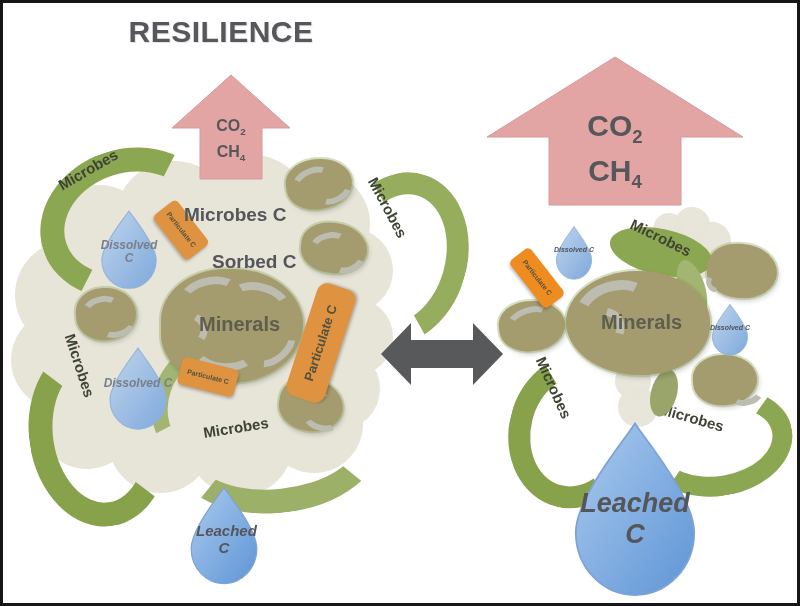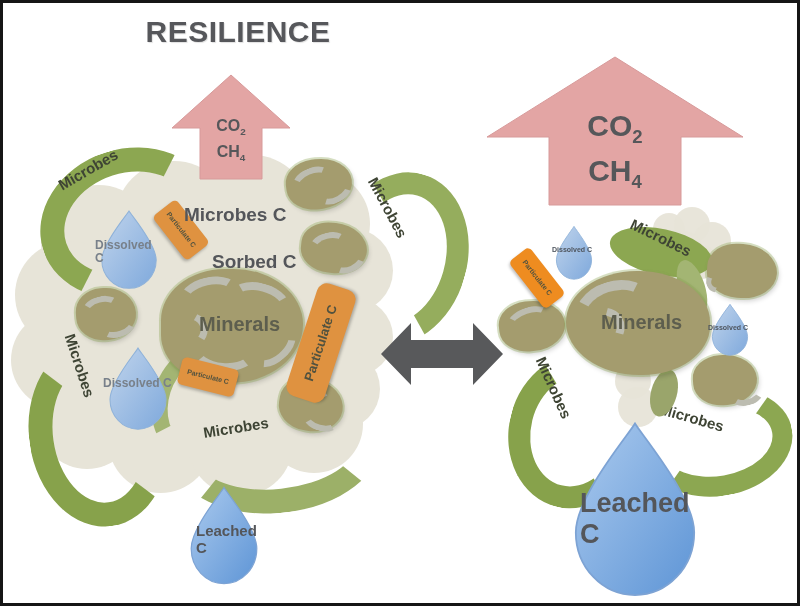--- a/index.html
+++ b/index.html
@@ -21,21 +21,21 @@
         box-shadow:0 0 0 2px rgba(141,167,82,.35), 2px 3px 5px rgba(0,0,0,.18);}
   .sq{position:absolute;border-style:solid;border-color:transparent;
       border-top-color:#bcbcb0;border-radius:50%;}
   .banner{position:absolute;background:#df9240;border-radius:5px;
       box-shadow:1px 2px 3px rgba(0,0,0,.25);
       display:flex;align-items:center;justify-content:center;}
   .bannertxt{font-weight:bold;color:#51523f;text-align:center;line-height:1.05;}
   .mlabel{position:absolute;font-weight:bold;color:#3e4434;white-space:nowrap;}
   .drop{position:absolute;}
   .dropsvg{position:absolute;left:0;top:0;width:100%;height:100%;}
-  .droplabel{position:absolute;left:0;right:0;font-weight:bold;line-height:1.15;}
+  .droplabel{position:absolute;left:0;right:0;text-align:center;font-weight:bold;line-height:1.15;font-style:italic;}
   .biglabel{position:absolute;font-weight:bold;color:#54565a;white-space:nowrap;}
   .gas{position:absolute;text-align:center;font-weight:bold;color:#56575a;}
   .gas sub{font-size:.62em;}
   .green{background:#8ca751;}
 </style>
 </head>
 <body>
 
 <div id="stage">
 
@@ -47,21 +47,21 @@
           <stop offset="1" stop-color="#7fa9dc"></stop>
       </linearGradient>
       <linearGradient id="gdB" x1="0" y1="0" x2="1" y2="1">
         <stop offset="0" stop-color="#abcaee"></stop>
           <stop offset="1" stop-color="#5e95d6"></stop>
       </linearGradient>
     </defs>
   </svg>
 
   
-  <div class="title" style="left:85px;top:12px;">RESILIENCE</div>
+  <div class="title" style="left:68px;top:12px;">RESILIENCE</div>
 
   
   <div class="cloud" style="left:55px;top:195px;width:270px;height:265px;"></div>
   <div class="cloud" style="left:38px;top:182px;width:115px;height:115px;"></div>
   <div class="cloud" style="left:112px;top:158px;width:118px;height:118px;"></div>
   <div class="cloud" style="left:192px;top:152px;width:115px;height:115px;"></div>
   <div class="cloud" style="left:262px;top:168px;width:105px;height:105px;"></div>
   <div class="cloud" style="left:305px;top:225px;width:85px;height:85px;"></div>
   <div class="cloud" style="left:312px;top:295px;width:78px;height:78px;"></div>
   <div class="cloud" style="left:295px;top:345px;width:82px;height:82px;"></div>

